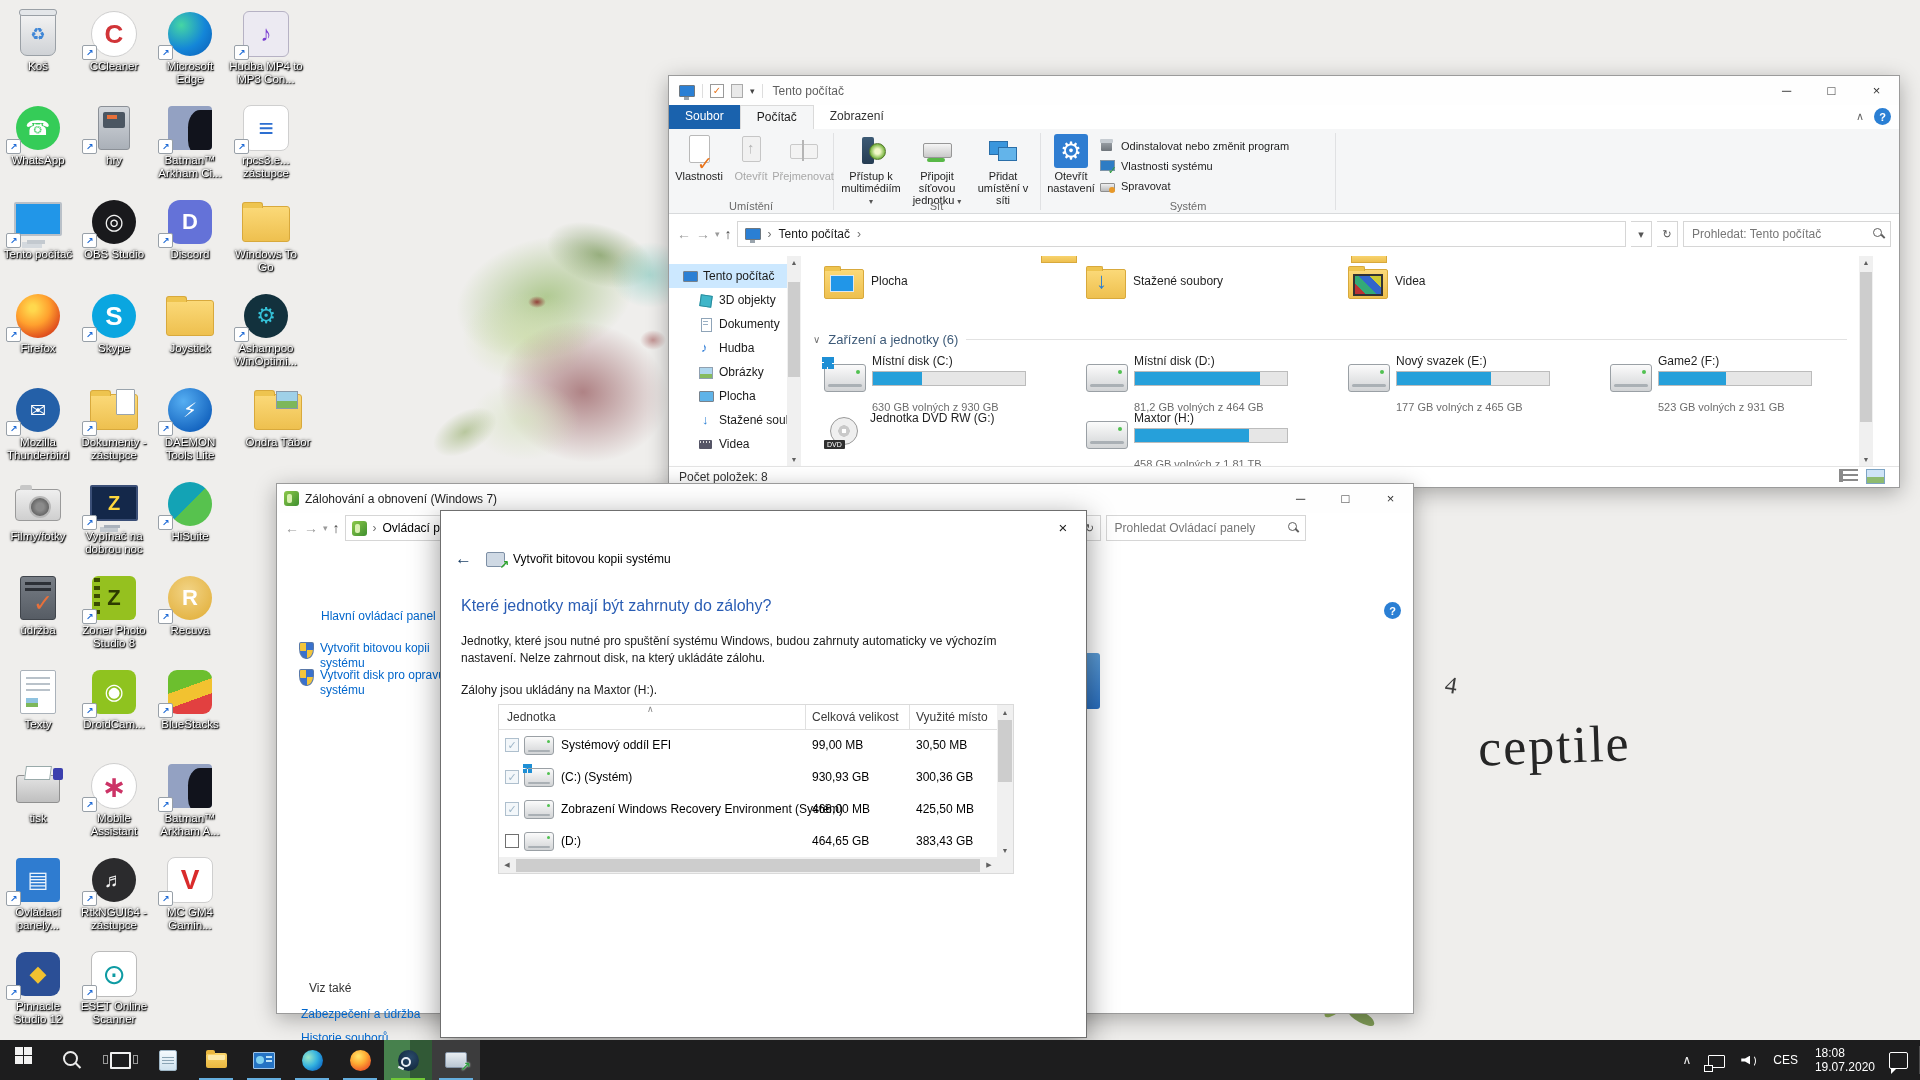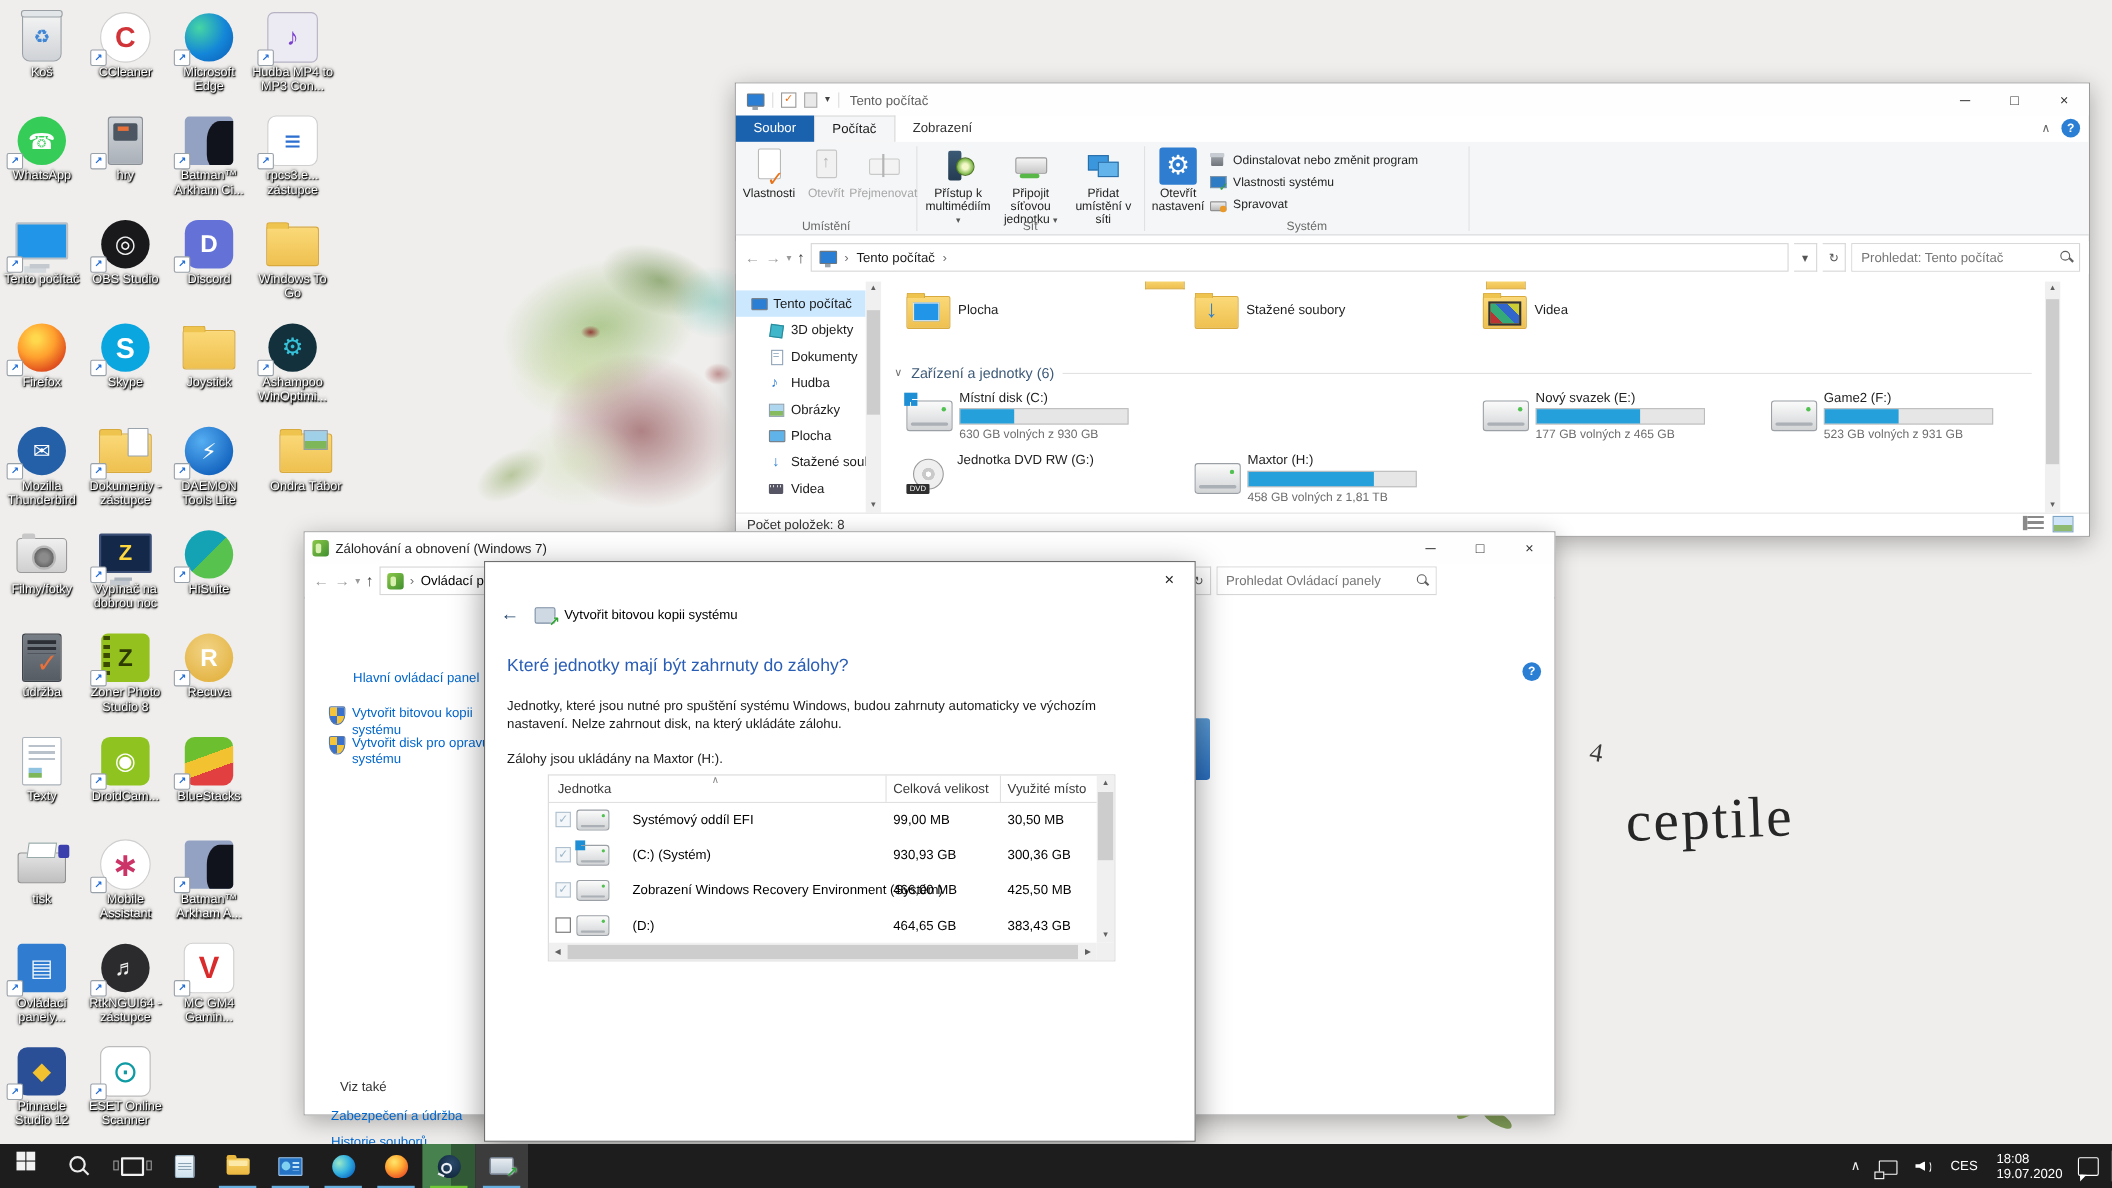--- a/index.html
+++ b/index.html
@@ -185,21 +185,21 @@
   .winflag{position:absolute;left:-3px;top:-8px;width:12px;height:12px;
     background:conic-gradient(#1e8fd5 0 25%,#0000 0 27%,#1e8fd5 0 50%,#0000 0 52%,#1e8fd5 0 75%,#0000 0 77%,#1e8fd5 0);}
   .dvdico{width:40px;height:30px;position:relative;flex:none;margin-top:6px}
   .dvdico::before{content:"";position:absolute;left:6px;top:0;width:26px;height:26px;border-radius:50%;
     background:radial-gradient(circle,#fff 12%,#c9c9c9 14% 30%,#efefef 32% 80%,#b5b5b5);border:1px solid #999}
   .dvdico::after{content:"DVD";position:absolute;left:0;bottom:-2px;background:#2f2f2f;color:#fff;font-size:7px;padding:1px 3px;border-radius:1px}
   .dinfo{display:flex;flex-direction:column}
   .dname{color:#1e1e1e;white-space:nowrap}
   .dbar{width:152px;height:13px;border:1px solid #bcbcbc;background:#e6e6e6;margin-top:3px}
   .dbar .fill{height:100%;background:#26a0da}
-  .dfree{color:#6d6d6d;font-size:11px;margin-top:3px;white-space:nowrap}
+  .dfree{color:#6d6d6d;font-size:11px;margin-top:15px;white-space:nowrap}
   #ex-status{position:absolute;left:0;bottom:0;right:0;height:20px;border-top:1px solid #e4e4e4;display:flex;align-items:center;
     font-size:12px;color:#333;padding-left:10px;background:#fff}
   .vtoggles{position:absolute;right:14px;bottom:3px;display:flex;gap:8px}
   .vt1{width:15px;height:13px;background:repeating-linear-gradient(#8a8a8a 0 2px,#0000 2px 5px);border-left:4px solid #8a8a8a}
   .vt2{width:17px;height:13px;border:1px solid #7da4c4;background:linear-gradient(#cfe4f7 55%,#8fbb70 55%)}
   
   #backup{left:276px;top:483px;width:1136px;height:529px;z-index:20;background:#fff}
   .bkico{width:15px;height:15px;background:linear-gradient(135deg,#8cc84a,#3f8f2f);border-radius:3px;margin:0 6px 0 7px;position:relative}
   .bkico::after{content:"";position:absolute;left:3px;top:3px;width:5px;height:9px;background:#d8f0b0;border-radius:2px}
   #bk-addr{position:absolute;left:0;top:29px;right:0;height:30px;display:flex;align-items:center;gap:5px;padding:0 8px;background:#fff;font-size:13px}
@@ -227,21 +227,21 @@
   .th-sep{position:absolute;top:0;bottom:0;width:1px;background:#e0e0e0}
   #dlg-sort{position:absolute;left:148px;top:-1px;font-size:9px;color:#888}
   .trow{position:absolute;left:0;right:16px;height:32px}
   .cb{position:absolute;left:6px;top:9px;width:14px;height:14px;border:1px solid #707070;background:#fff;box-sizing:border-box;
     color:#9eb6c8;font-size:11px;line-height:12px;text-align:center}
   .cb.dis{border-color:#aebfcd;background:#f3f7fa}
   .hdd.small{width:28px;height:17px;margin-top:7px;position:absolute;left:25px}
   .hdd.small::before{bottom:2px;height:2px}
   .hdd.small::after{width:3px;height:3px;top:3px;right:3px}
   .winflag.small{width:9px;height:9px;left:-2px;top:-5px}
-  .trname{position:absolute;left:76px;top:9px;white-space:nowrap}
+  .trname{position:absolute;left:62px;top:9px;white-space:nowrap}
   .trtotal{position:absolute;left:313px;top:9px}
   .trused{position:absolute;left:417px;top:9px}
   #dlg-vsb{position:absolute;right:0;top:0;width:16px;bottom:16px;background:#f0f0f0}
   #dlg-vsb .arr{height:14px;display:flex;align-items:center;justify-content:center;font-size:7px;color:#606060}
   #dlg-vsb .thumb{position:absolute;left:1px;right:1px;top:15px;height:62px;background:#cdcdcd}
   #dlg-hsb{position:absolute;left:0;right:16px;bottom:0;height:16px;background:#f0f0f0;display:flex;align-items:center}
   #dlg-hsb .arr{width:16px;text-align:center;font-size:7px;color:#606060}
   #dlg-hsb .thumb{flex:1;height:13px;background:#cdcdcd;margin:0 1px}
   #dlg-corner{position:absolute;right:0;bottom:0;width:16px;height:16px;background:#f0f0f0}
   
@@ -804,20 +804,30 @@
             <span class="winflag"></span>
           </span>
           <div class="dinfo">
             <div class="dname">Místní disk (C:)</div>
             <div class="dbar">
               <div class="fill" style="width: 32%;"></div>
             </div>
             <div class="dfree">630 GB volných z 930 GB</div>
           </div>
         </div>
+        <div class="dtile" style="left: 273px; top: 98px;">
+          <span class="hdd"></span>
+          <div class="dinfo">
+            <div class="dname">Místní disk (D:)</div>
+            <div class="dbar">
+              <div class="fill" style="width: 82%;"></div>
+            </div>
+            <div class="dfree">81,2 GB volných z 464 GB</div>
+          </div>
+        </div>
         <div class="dtile" style="left: 535px; top: 98px;">
           <span class="hdd"></span>
           <div class="dinfo">
             <div class="dname">Nový svazek (E:)</div>
             <div class="dbar">
               <div class="fill" style="width: 62%;"></div>
             </div>
             <div class="dfree">177 GB volných z 465 GB</div>
           </div>
         </div>

